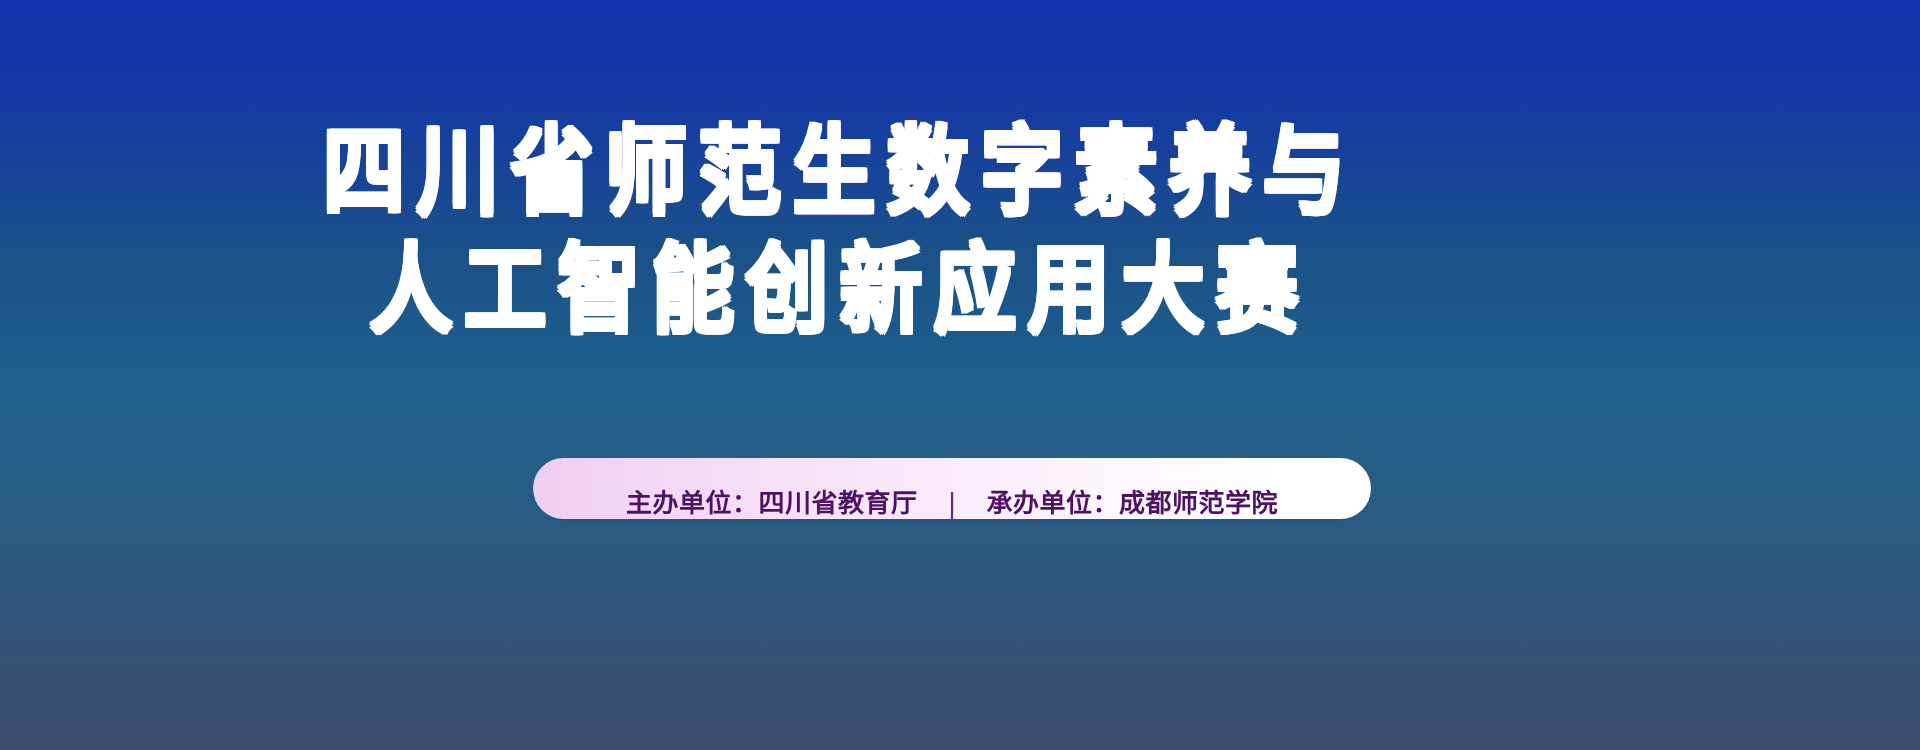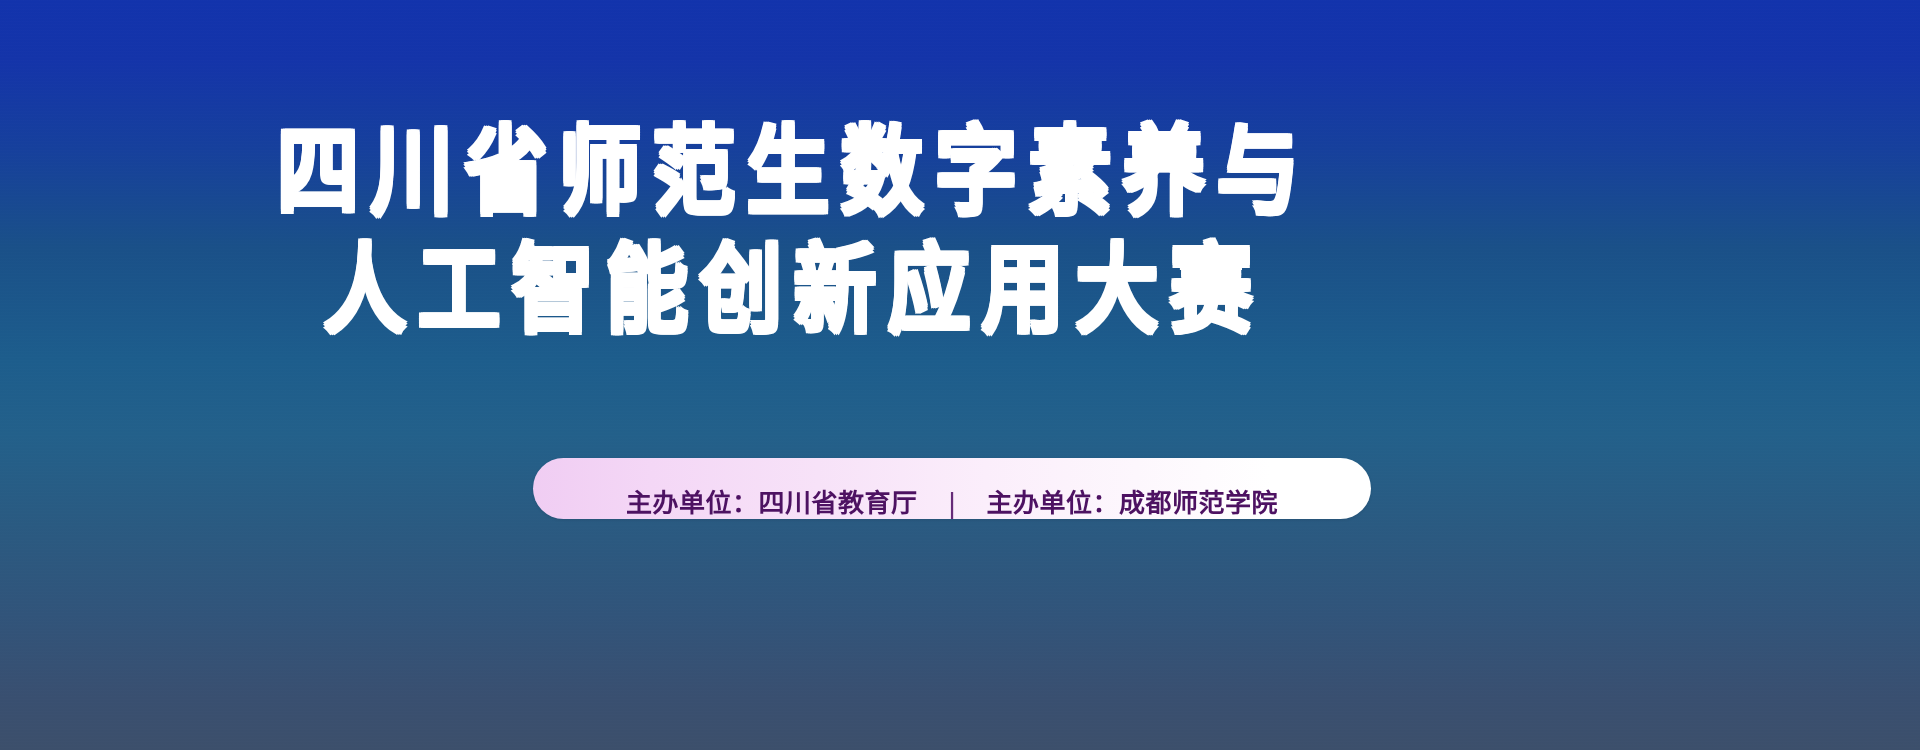--- a/index.html
+++ b/index.html
@@ -54,20 +54,21 @@
   }
 
   
   .title-block {
     position: absolute;
     left: 0;
     top: 112px;
     width: 1576px;
     text-align: center;
     z-index: 3;
+    padding-left: 46px;
   }
 
   .title-line {
     display: block;
     color: #ffffff;
     font-family: "DejaVu Sans", "Liberation Sans", sans-serif;
     font-weight: 700;
     font-size: 82px;
     line-height: 102px;
     letter-spacing: 12px;
@@ -150,17 +151,17 @@
 
   <div class="title-block">
     <span class="title-line line-1">四川省师范生数字素养与</span>
     <span class="title-line line-2">人工智能创新应用大赛</span>
   </div>
 
   <div class="pill">
     <div class="pill-inner">
       <span class="pill-text">主办单位：四川省教育厅</span>
       <span class="pill-sep">|</span>
-      <span class="pill-text">主办单位：成都师范学院</span>
+      <span class="pill-text">承办单位：成都师范学院</span>
     </div>
   </div>
 
 </div>
 
 </body></html>

